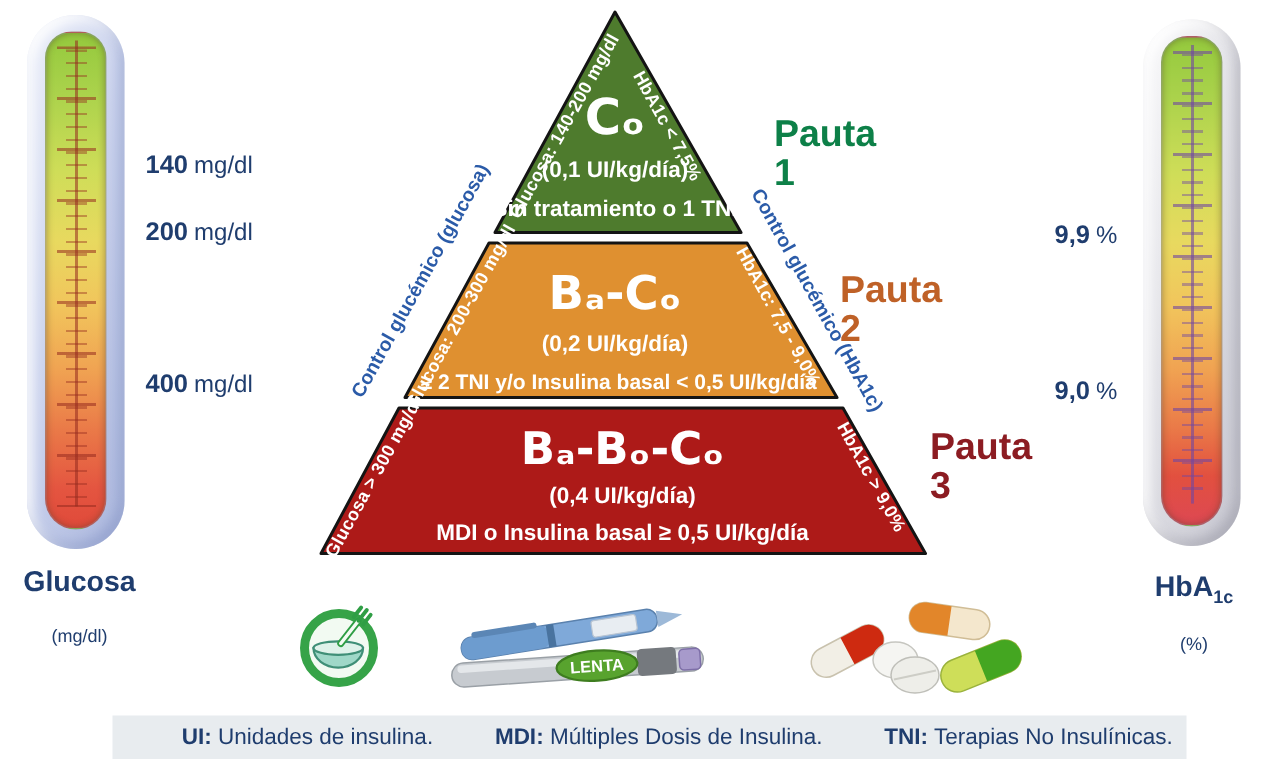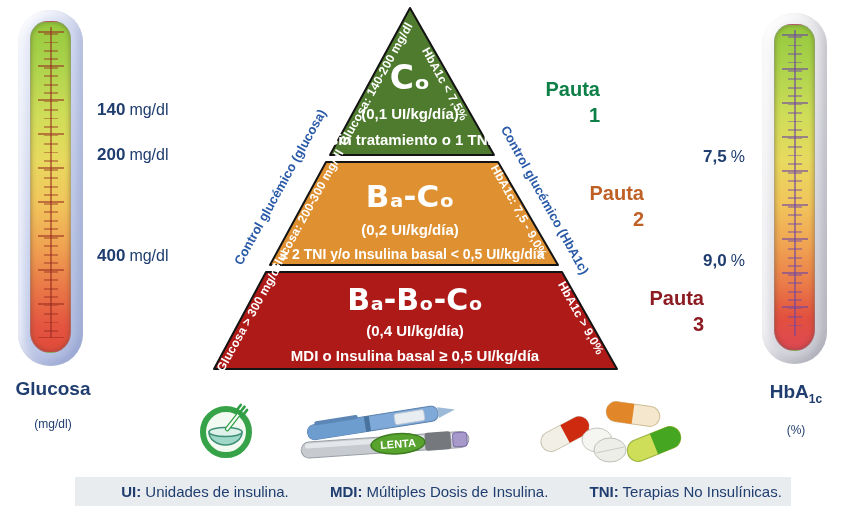--- a/index.html
+++ b/index.html
@@ -40,21 +40,21 @@
   .mark .u{margin-left:4px;font-weight:normal;font-size:16px;}
   
   #pyr{position:absolute;left:200px;top:0;width:430px;height:380px;}
   #pyr .txt{position:absolute;text-align:center;color:#fff;font-weight:bold;white-space:nowrap;}
   .t-code{font-family:"DejaVu Sans",sans-serif;}
   .edge{position:absolute;color:#fff;font-weight:bold;font-size:12px;white-space:nowrap;letter-spacing:.2px;}
   .edge-l{transform:translate(-50%,-50%) rotate(-61deg);}
   .edge-r{transform:translate(-50%,-50%) rotate(61deg);}
   .axis{position:absolute;color:#2b5ba8;font-weight:600;font-size:13px;white-space:nowrap;}
   
-  .pauta{position:absolute;width:84px;text-align:right;font-weight:bold;font-size:20px;line-height:26px;}
+  .pauta{position:absolute;width:84px;text-align:left;font-weight:bold;font-size:25px;line-height:26px;}
   
   #bottom-title{position:absolute;left:255px;top:384px;width:330px;text-align:center;
     font-size:18px;font-weight:bold;color:#1f4575;}
   .icon{position:absolute;}
   #legend{position:absolute;left:75px;top:477px;width:716px;height:29px;line-height:29px;
     background:#e8ecef;text-align:center;font-size:15px;color:#1f3d6e;white-space:nowrap;}
   #legend b{font-weight:bold;margin-left:37px;}
 </style>
 </head>
 <body>
@@ -83,21 +83,21 @@
   <div class="thermo thermo-right">
     <div class="tube tube-right">
       <div class="ticks"></div>
     </div>
   </div>
   <div class="gauge-caption" style="left:748px;top:381px;width:96px">
     <div class="gauge-name"><span>HbA</span><sub>1c</sub></div>
     <div class="gauge-unit">(%)</div>
   </div>
   <div class="mark" style="left:703px;top:147px">
-    <span class="v">7,5</span><span class="u">%</span>
+    <span class="v">9,9</span><span class="u">%</span>
   </div>
   <div class="mark" style="left:703px;top:251px">
     <span class="v">9,0</span><span class="u">%</span>
   </div>
 
   <div id="pyr">
     <svg width="430" height="380" viewBox="0 0 430 380">
       <polygon points="210,8 294,155 130,155" stroke="#141414" stroke-width="2" stroke-linejoin="round" fill="#4e7b2d"></polygon>
       <polygon points="126,162 298,162 358,265 70,265" stroke="#141414" stroke-width="2" stroke-linejoin="round" fill="#df9030"></polygon>
       <polygon points="66,272 362,272 417,369 14,369" stroke="#141414" stroke-width="2" stroke-linejoin="round" fill="#ad1a18"></polygon>

